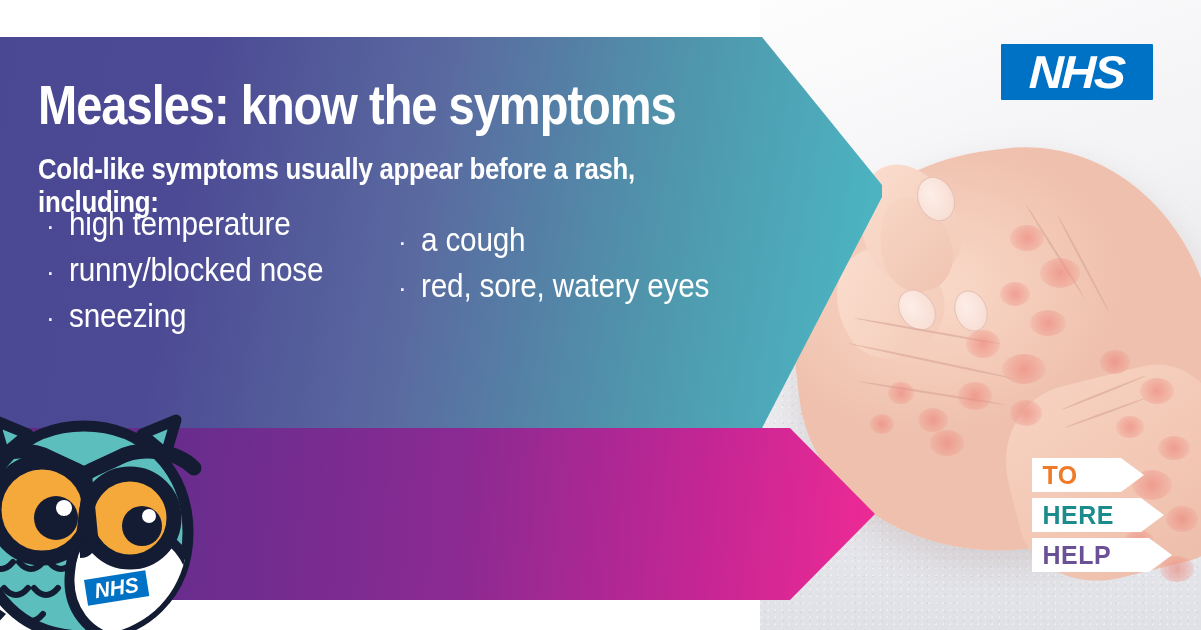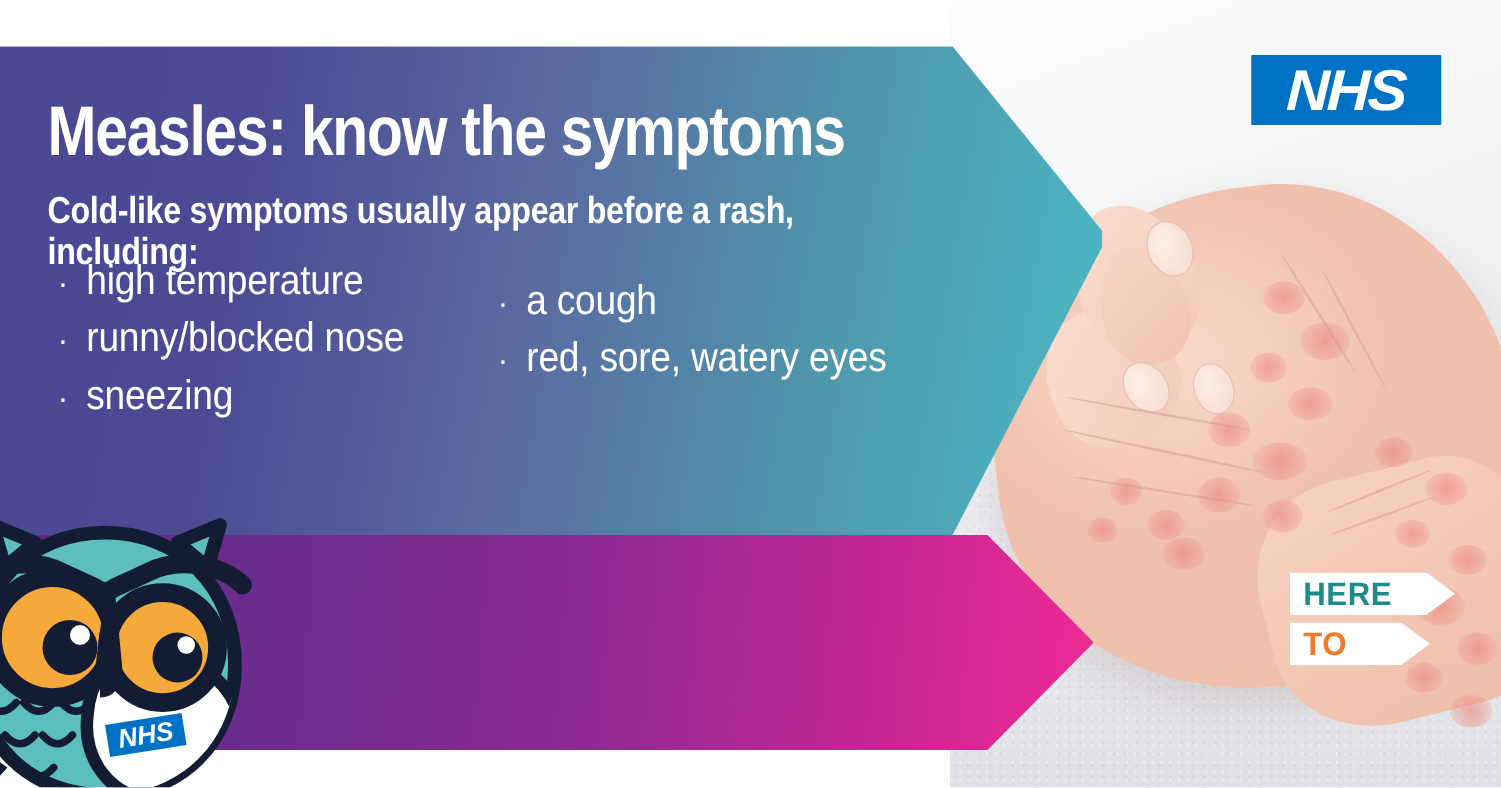--- a/index.html
+++ b/index.html
@@ -251,25 +251,28 @@
     </div>
   </div>
 
   <div class="banner-bottom"></div>
 
   <div class="nhs-logo">
     <span>NHS</span>
   </div>
 
   <div class="hth">
+    <div class="hth-row hth-to">
+      <span class="lbl" style="color:#ef7b28">TO</span>
+    </div>
     <div class="hth-row hth-here">
       <span class="lbl" style="color:#1c8b8b">HERE</span>
     </div>
-    <div class="hth-row hth-to">
-      <span class="lbl" style="color:#ef7b28">TO</span>
+    <div class="hth-row hth-help">
+      <span class="lbl" style="color:#6a5095">HELP</span>
     </div>
   </div>
 
   <div class="owl">
     <svg viewBox="0 0 252 230" width="252" height="230">
       <defs>
         <clipPath id="bodyClip">
           <path d="M126,18 C186,18 230,62 230,124 C230,186 186,228 126,228 C66,228 22,186 22,124 C22,62 66,18 126,18 Z"></path>
         </clipPath>
       </defs>

